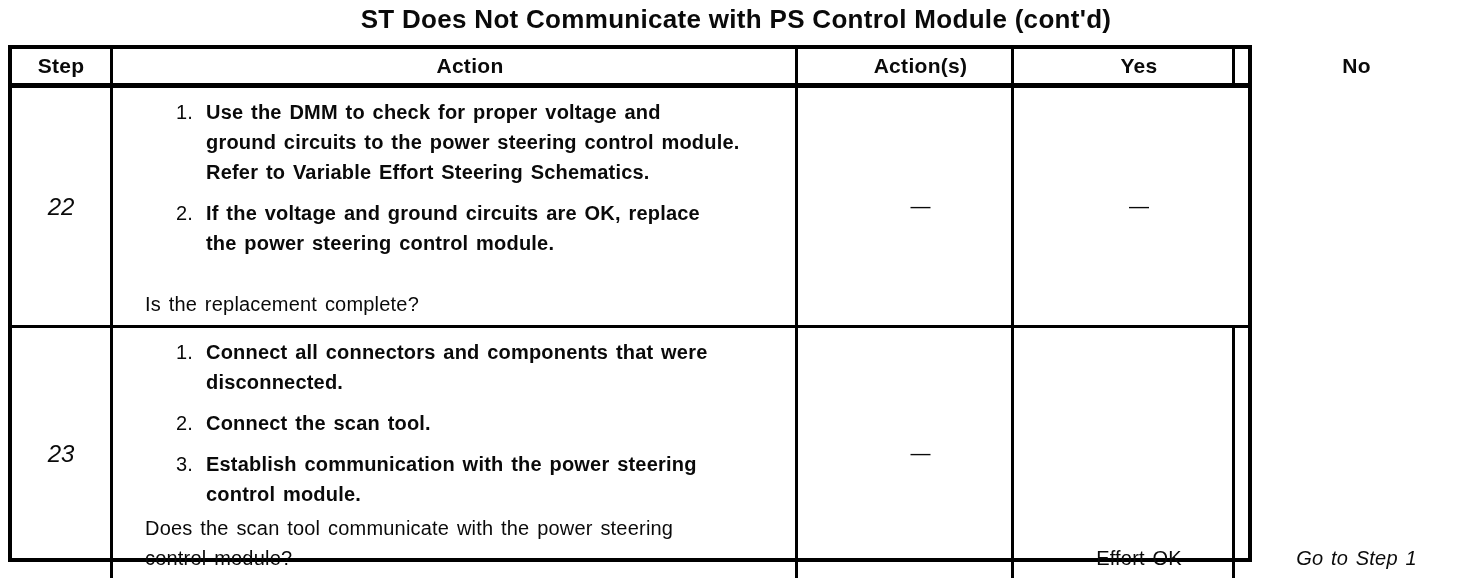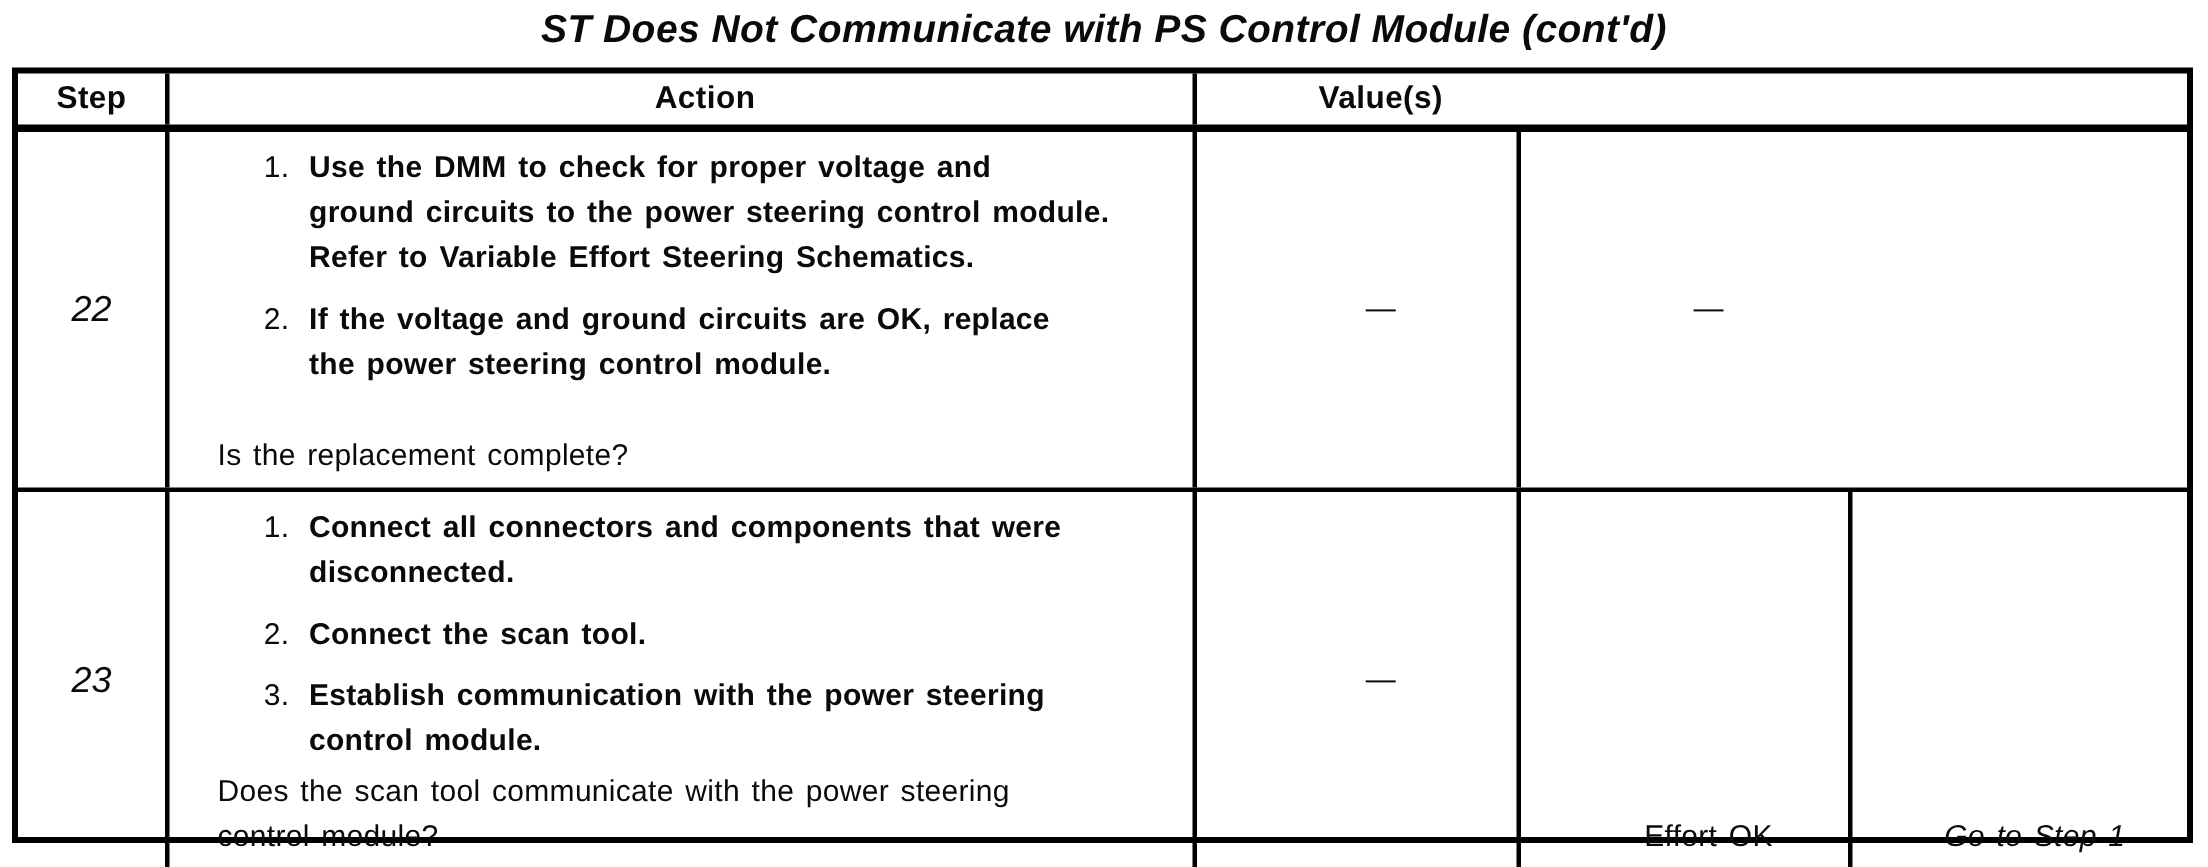--- a/index.html
+++ b/index.html
@@ -11,26 +11,25 @@
     overflow: hidden;
   }
   .page-title {
     width: 1472px;
     text-align: center;
     font-weight: bold;
     font-size: 26px;
     letter-spacing: 0.3px;
     padding-top: 4px;
     height: 41px;
-    font-style: italic;
   }
   .tbl {
     position: absolute;
     left: 8px; top: 45px;
-    width: 1454px;
+    width: 1244px;
     border: 4px solid #000;
     background: #fff;
   }
   .row {
     display: grid;
     grid-template-columns: 98px 685px 216px 221px 214px;
   }
   .row-header { height: 39px; border-bottom: 5px solid #000; }
   .row-22 { height: 237px; }
   .row-23 { height: 233px; border-top: 3px solid #000; }
@@ -95,21 +94,23 @@
 </head>
 <body>
 
 <div class="page-title">ST Does Not Communicate with PS Control Module (cont'd)</div>
 
 <div class="tbl">
 
   <div class="row row-header">
     <div class="cell hcell">Step</div>
     <div class="cell hcell">Action</div>
-    <div class="cell hcell">Value(s)</div>
+    <div class="cell hcell">Action(s)</div>
+    <div class="cell hcell">Yes</div>
+    <div class="cell hcell">No</div>
   </div>
 
   <div class="row row-22">
     <div class="cell step-cell">22</div>
     <div class="cell action-cell">
       <div class="action-item">
         <span class="action-num">1.</span>
         <span class="action-text">Use the DMM to check for proper voltage and
 ground circuits to the power steering control module.
 Refer to Variable Effort Steering Schematics.</span>

